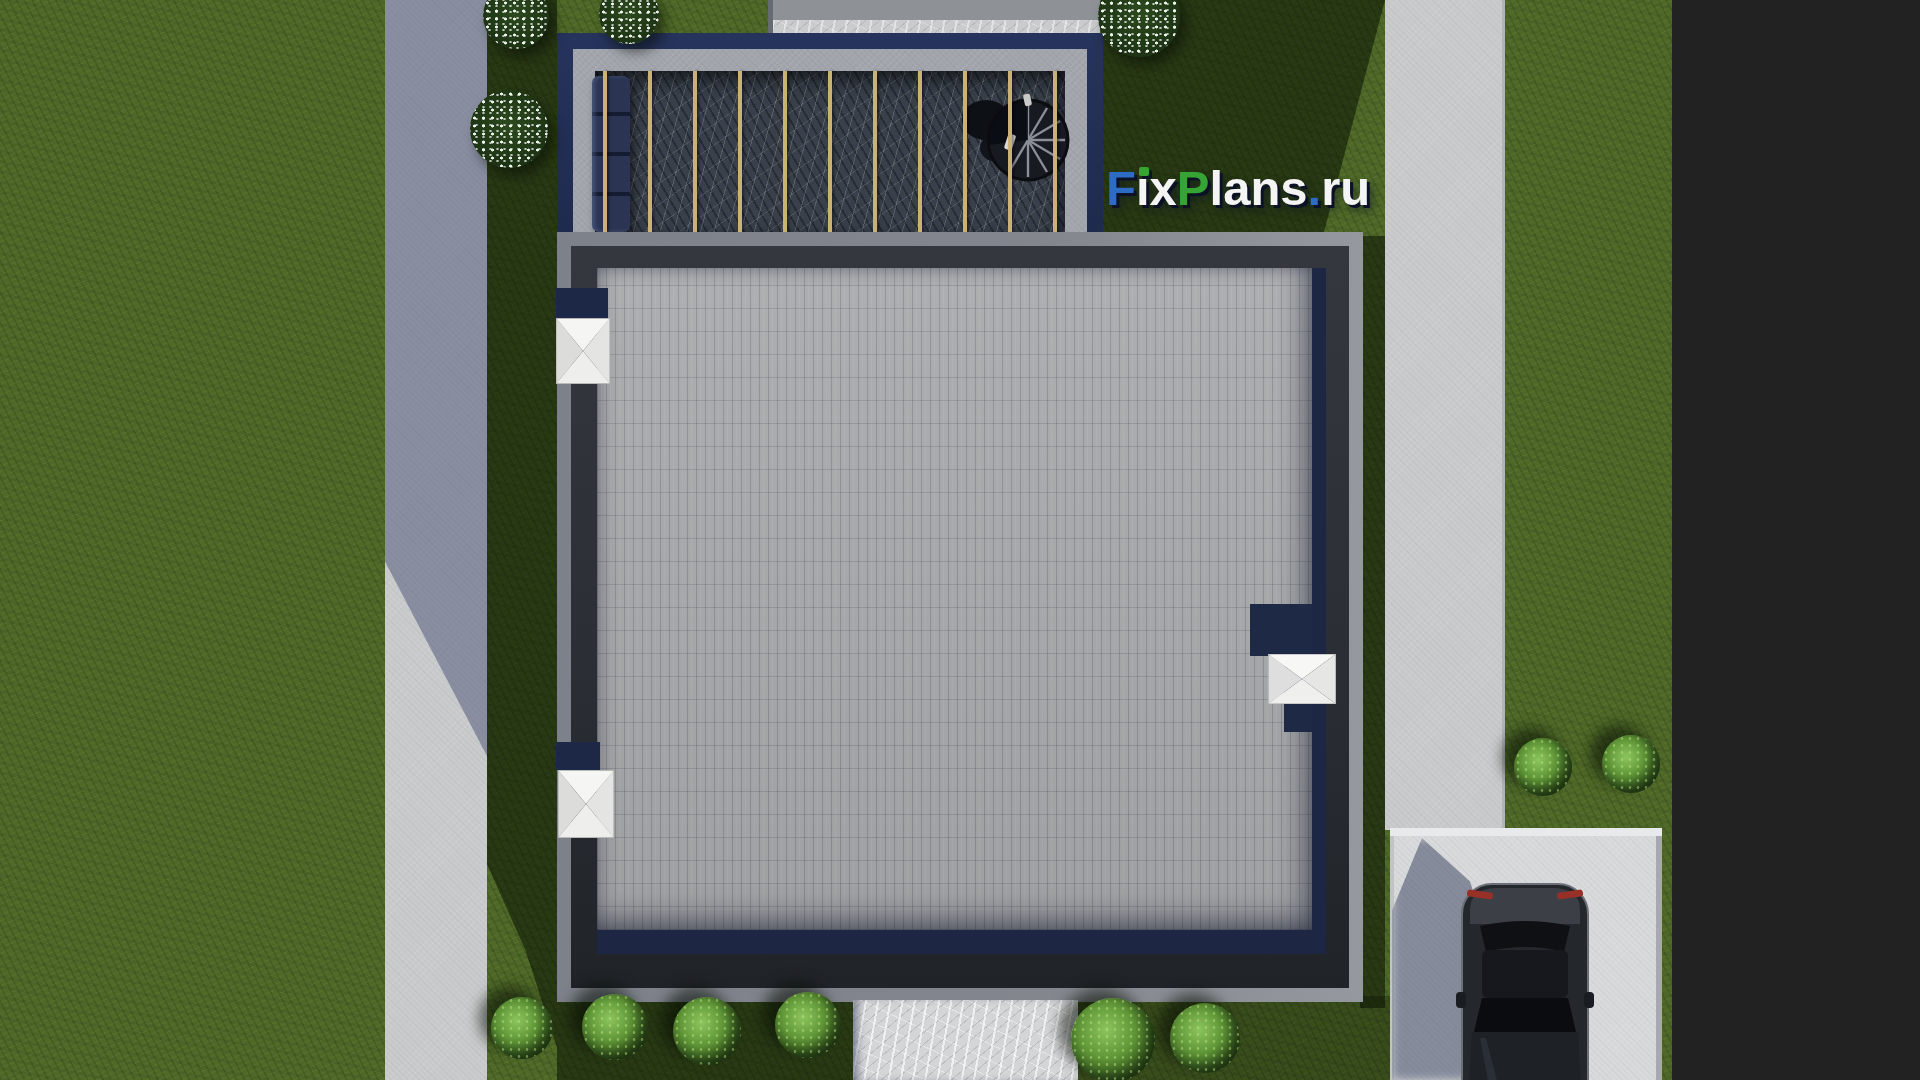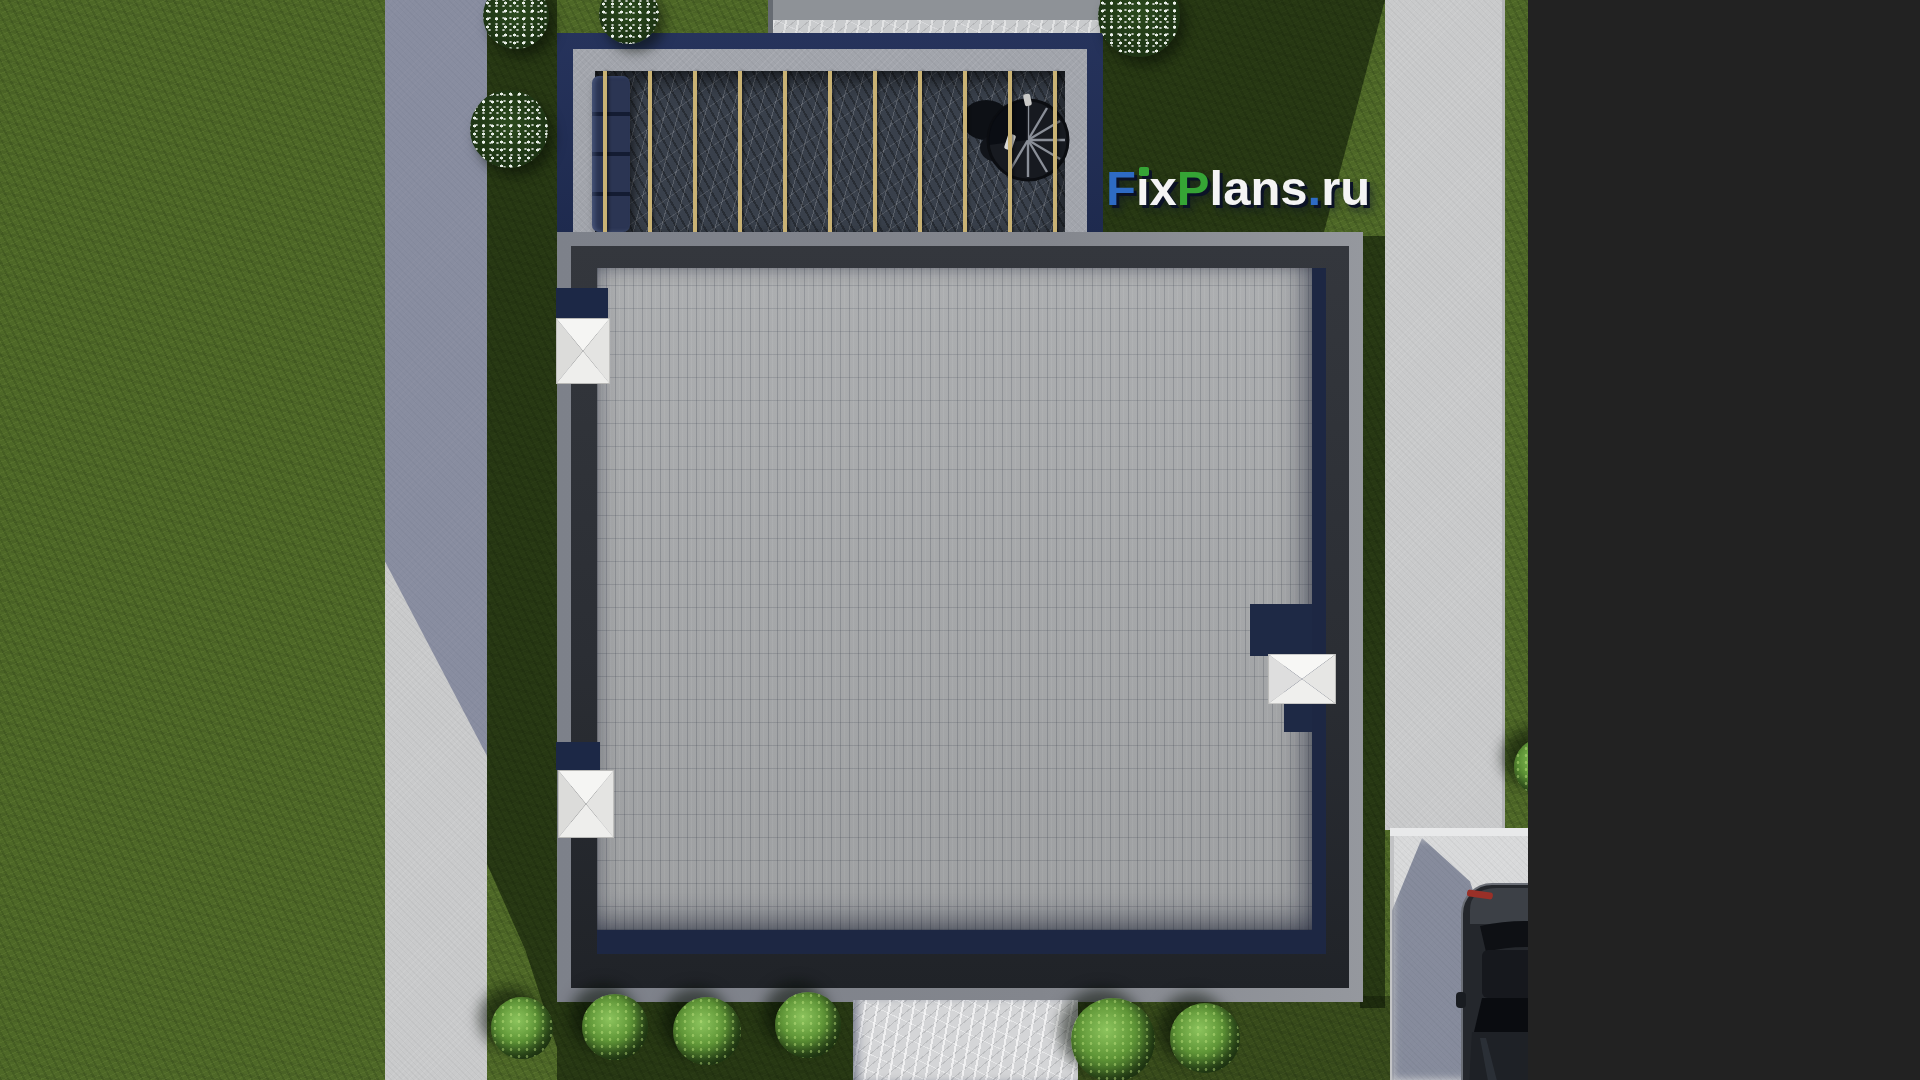--- a/index.html
+++ b/index.html
@@ -1,17 +1,17 @@
 <!DOCTYPE html>
 <html style="--grass: #4e6827; --paver: #a8aaac; --marble-dark: #39404b; --marble-light: #d4d5d7; --beam: #c9b274; --concrete-path: #c9cacb; --concrete-pad: #d8d9da; --roof-trim: #83868d; --parapet: #2b2e34; --navy: #1d2743; --pergola-frame: #1e2a4e; --pergola-band: #a2a5ac; --cap-white: #f0f0ee; --car-body: #24272c; --taillight: #993028; --logo-blue: #2e6bc4; --logo-green: #35a435; --logo-white: #f4f4f4; --logo-shadow: #0b1226;"><head>
 <meta charset="utf-8">
 <title>FixPlans.ru</title>
 <style>
   html,body{margin:0;padding:0;background:#222;}
-  #canvas{position:relative;width:1528px;height:1080px;overflow:hidden;
+  #canvas{position:relative;width:1672px;height:1080px;overflow:hidden;
     font-family:"Liberation Sans", sans-serif;
     background-color:var(--grass,#4e6827);
     background-image:
       repeating-linear-gradient(63deg, rgba(15,30,8,.14) 0 2px, transparent 2px 7px),
       repeating-linear-gradient(-24deg, rgba(180,205,110,.08) 0 1px, transparent 1px 5px),
       repeating-linear-gradient(11deg, rgba(0,0,0,.06) 0 3px, transparent 3px 10px);
   }
   .abs{position:absolute;}
   
   .concrete{

